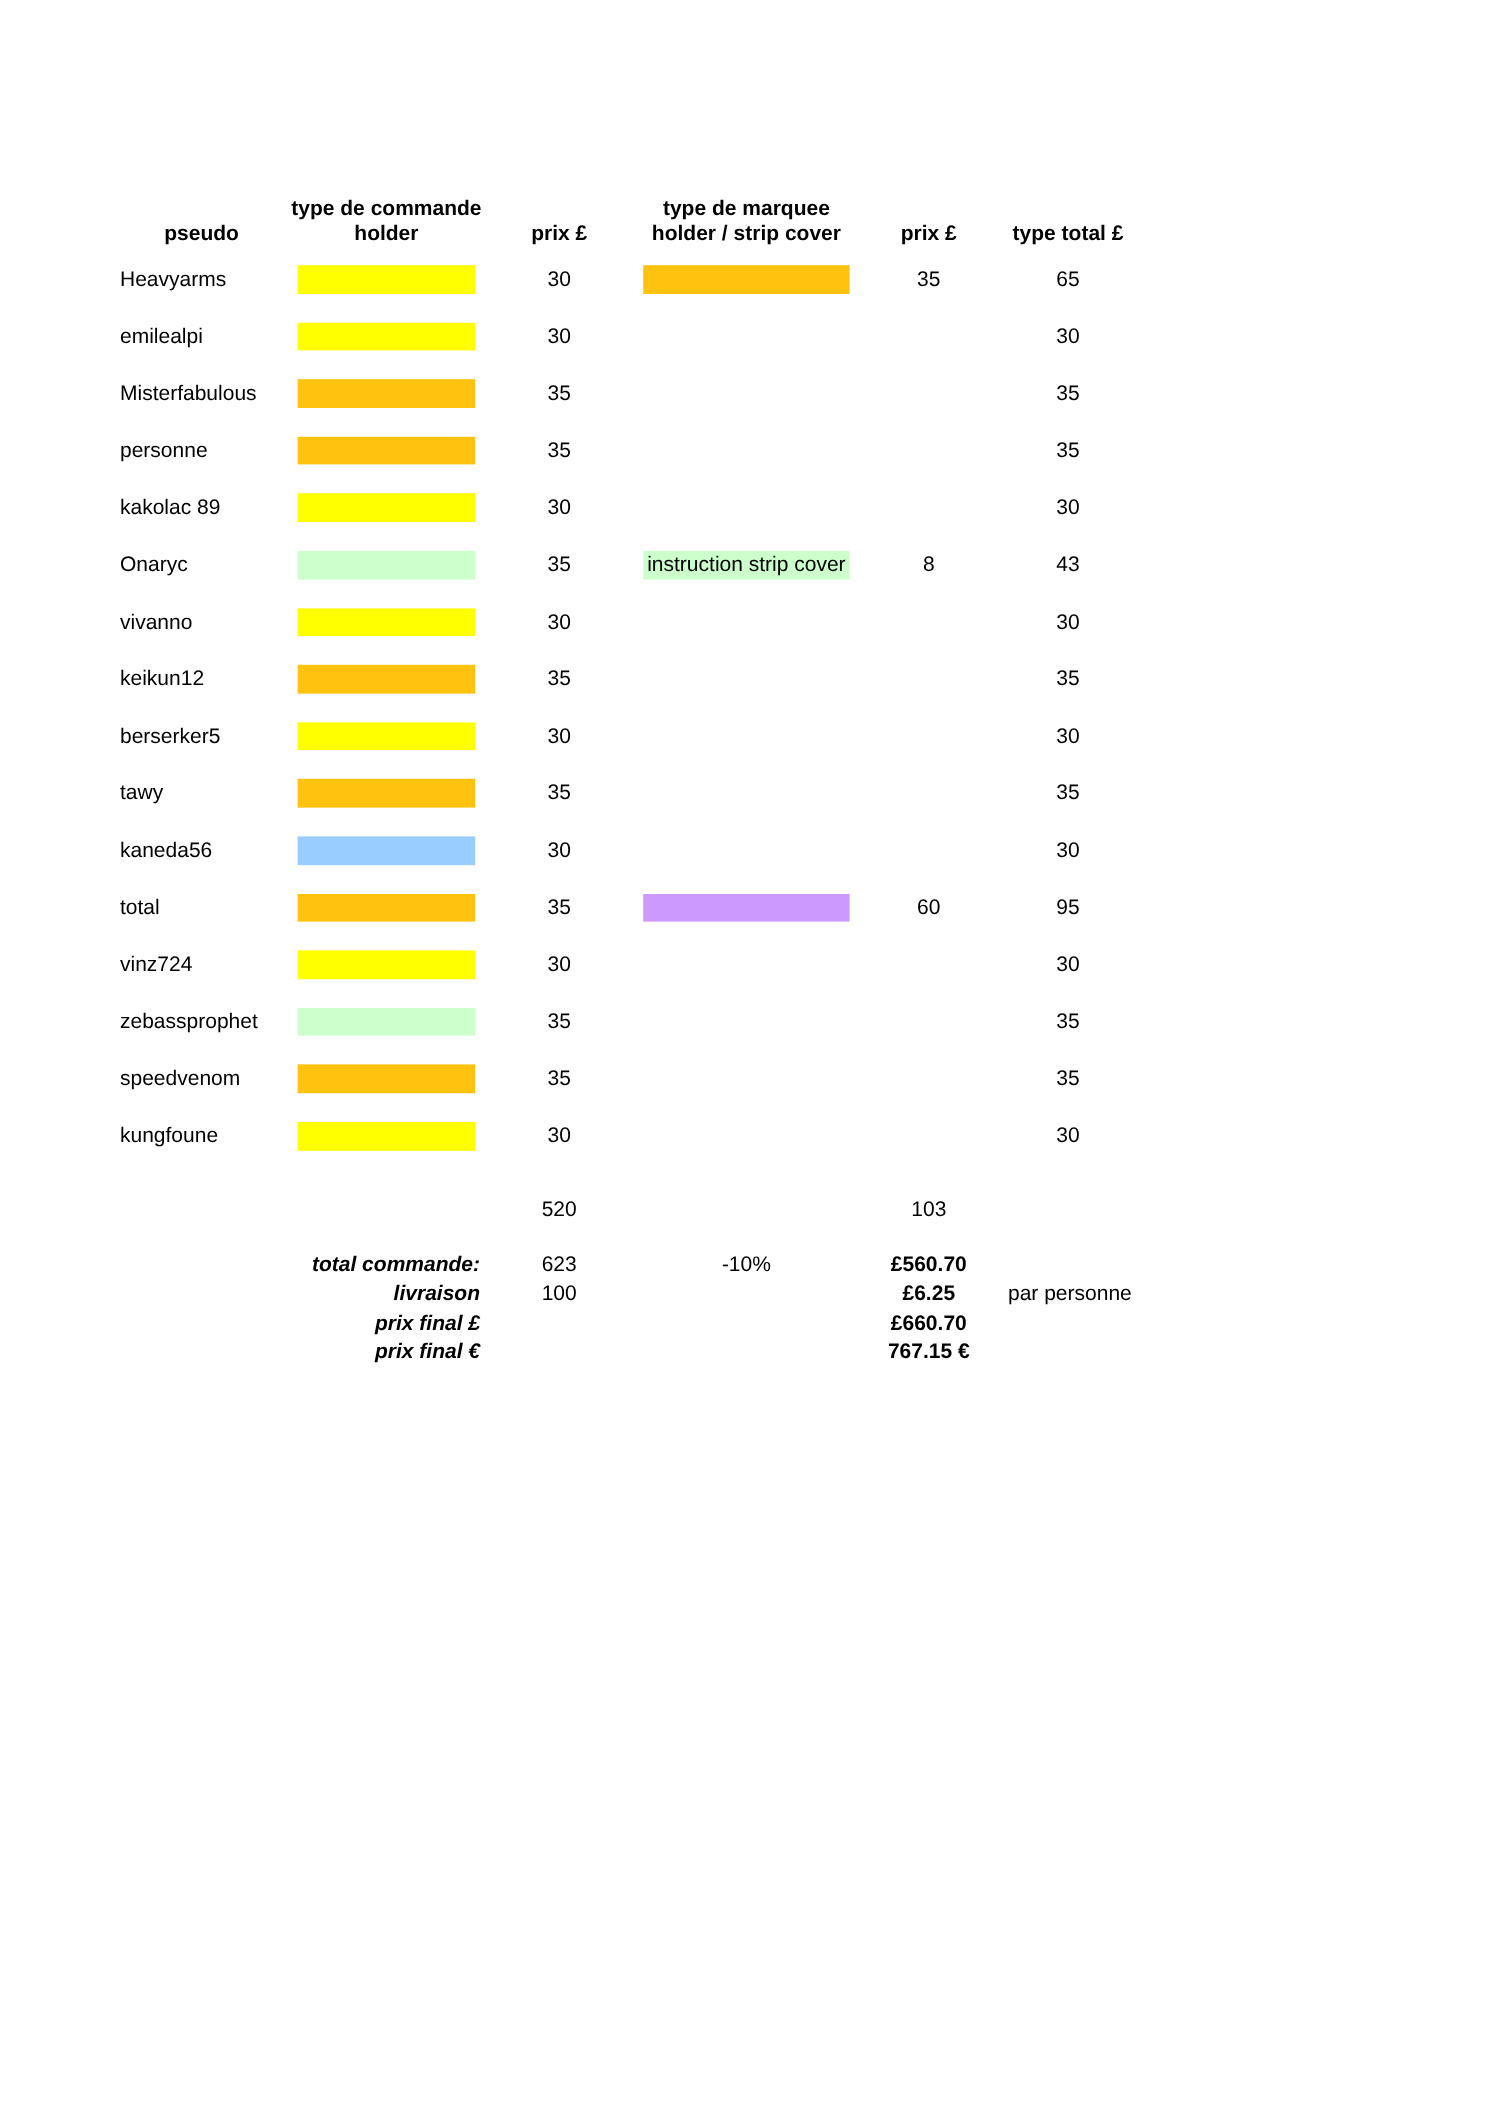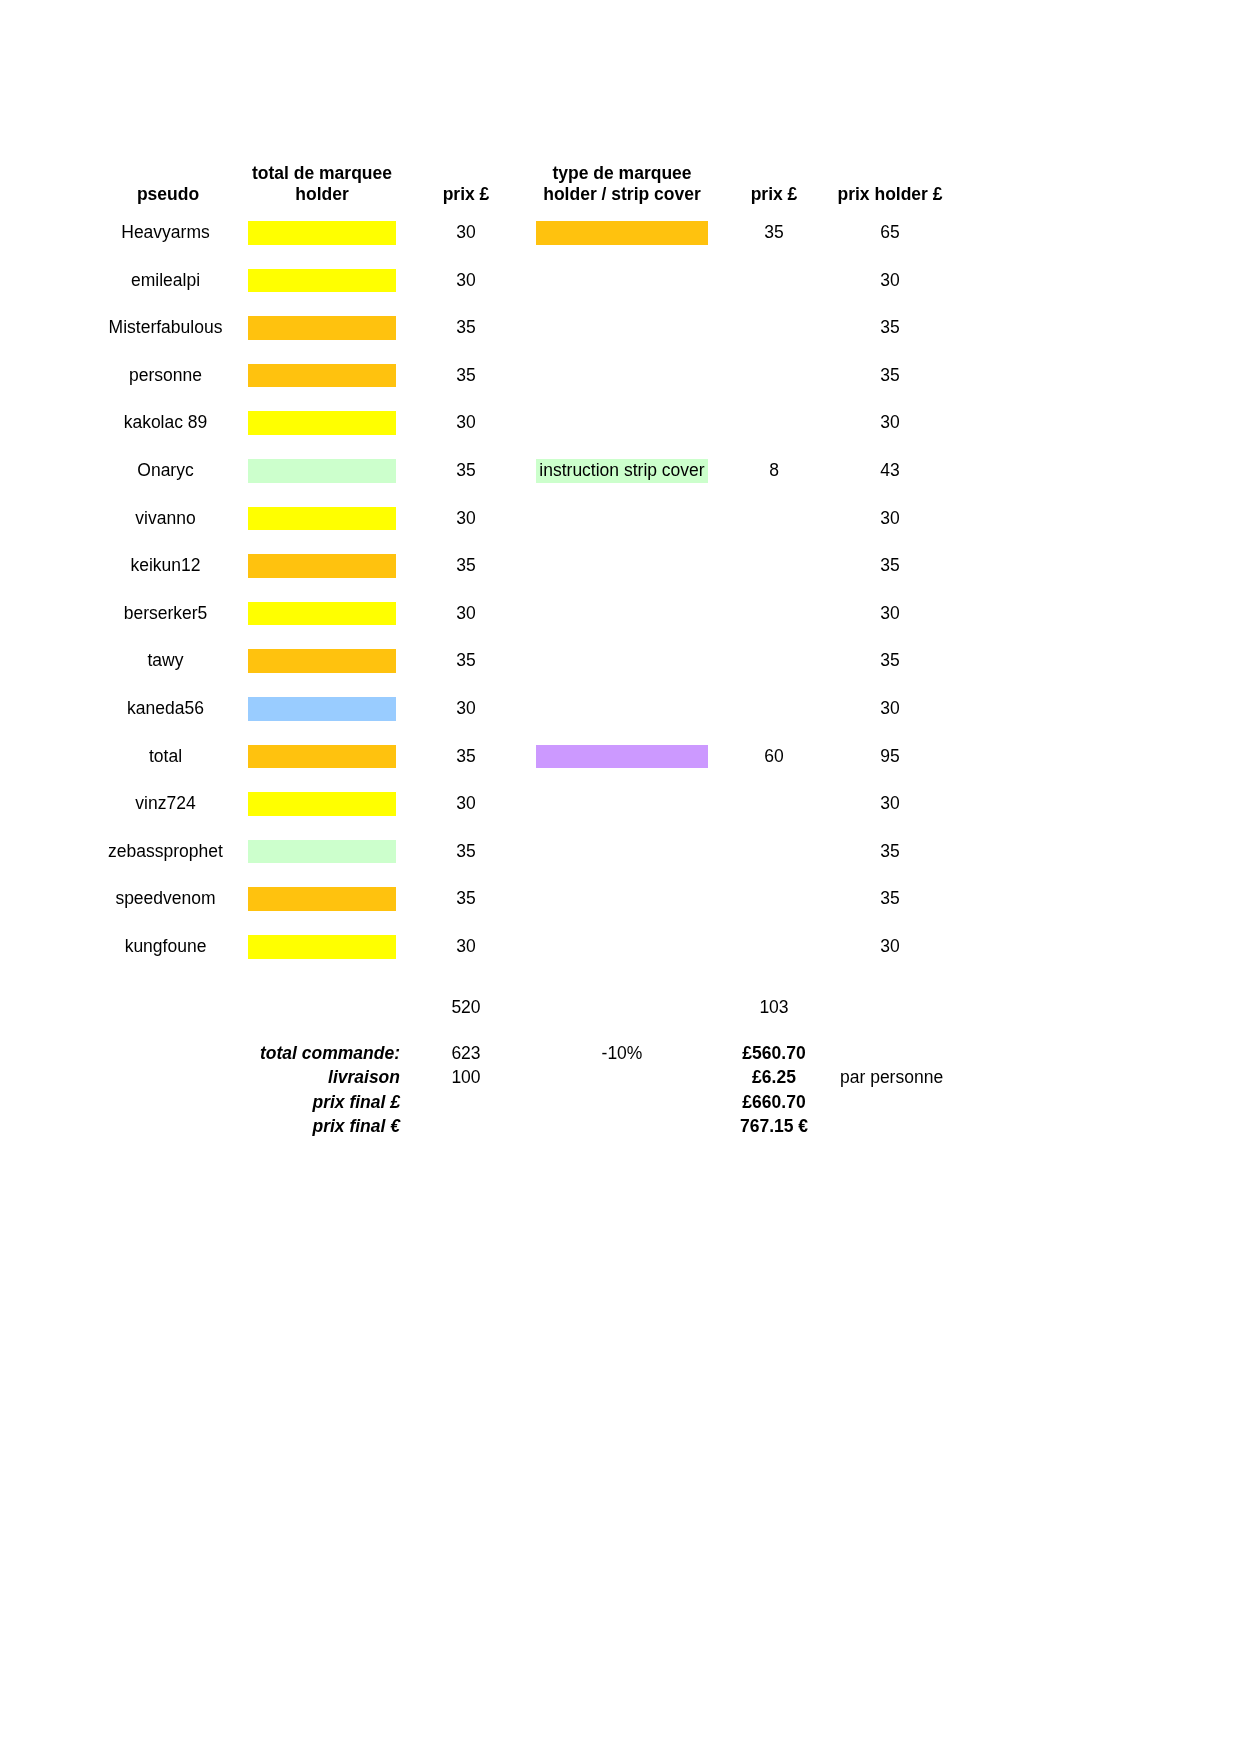--- a/index.html
+++ b/index.html
@@ -53,21 +53,21 @@
     text-align: center;
     vertical-align: bottom;
     padding-bottom: 5px;
     height: 56px;
     white-space: normal;
   }
   tr.header-row th.h-wrap { line-height: 20.5px; }
 
   
   td.pseudo {
-    text-align: center;
+    text-align: left;
     padding-right: 5px;
   }
   td.swatch {
     padding: 12px;
   }
   td.swatch .fill {
     display: block;
     height: 23.6px;
     width: 100%;
   }
@@ -108,25 +108,25 @@
         <col class="c-swatch1">
         <col class="c-prix1">
       <col class="c-swatch2">
         <col class="c-prix2">
         <col class="c-total">
         <col class="c-note">
     </colgroup>
     <thead>
       <tr class="header-row">
         <th>pseudo</th>
-        <th class="h-wrap">total de marquee holder</th>
+        <th class="h-wrap">type de commande holder</th>
         <th>prix £</th>
         <th class="h-wrap">type de marquee holder / strip cover</th>
         <th>prix £</th>
-        <th>prix holder £</th>
+        <th>type total £</th>
         <th></th>
       </tr>
     </thead>
     <tbody id="rows-body">
         <tr class="data-row">
           <td class="pseudo">Heavyarms</td>
           <td class="swatch">
             <span class="fill" style="background: rgb(255, 255, 0);"></span>
           </td>
           <td class="num">30</td>

